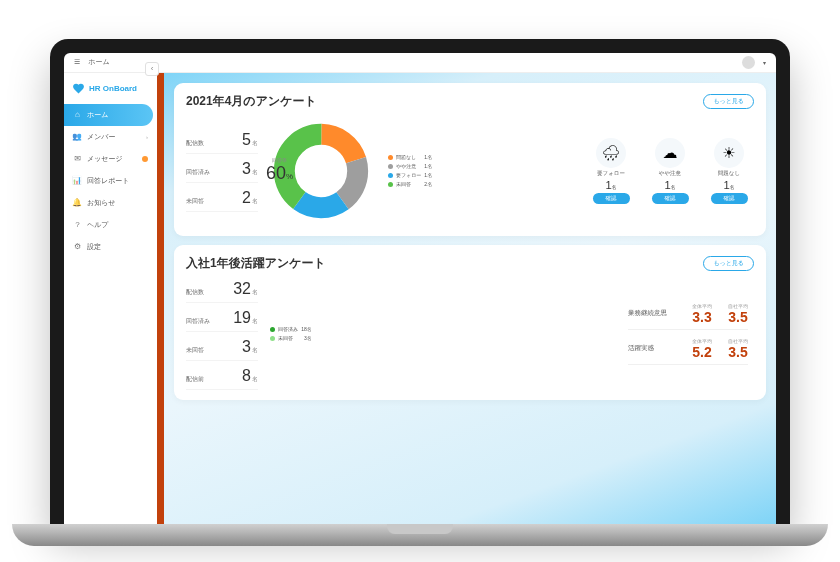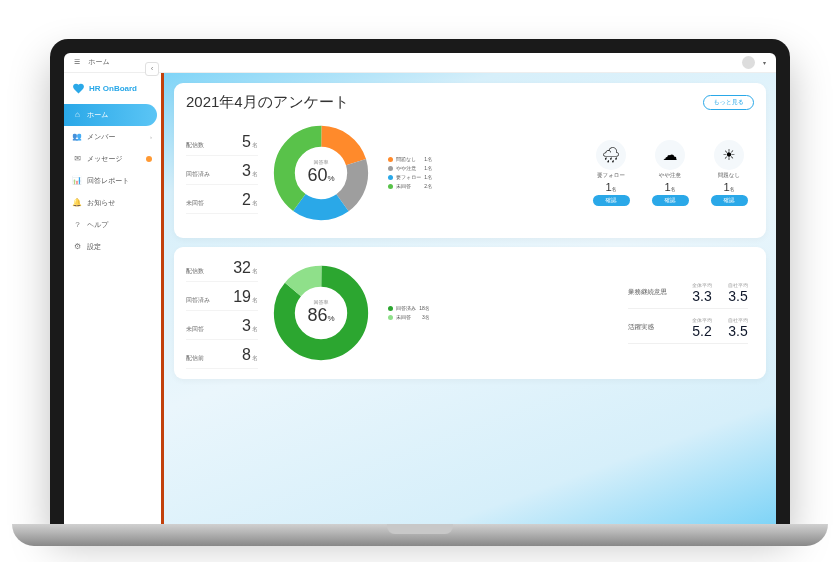--- a/index.html
+++ b/index.html
@@ -6,61 +6,61 @@
 body{width:840px;height:562px;display:flex;align-items:center;justify-content:center;font-family:"Hiragino Sans","Yu Gothic","Meiryo",sans-serif}
 .laptop{width:740px;height:485px;background:#1a1a1a;border-radius:18px 18px 0 0;padding:14px 14px 0;position:relative;box-shadow:0 20px 40px rgba(0,0,0,.25)}
 .base{position:absolute;bottom:-22px;left:-38px;right:-38px;height:22px;background:linear-gradient(180deg,#d0d0d0 0%,#b8b8b8 35%,#888 100%);border-radius:0 0 40px 40px}
 .notch{position:absolute;top:0;left:50%;transform:translateX(-50%);width:66px;height:10px;background:#c8c8c8;border-radius:0 0 8px 8px}
 .screen{width:100%;height:100%;background:#fff;border-radius:6px 6px 0 0;overflow:hidden;display:flex;flex-direction:column}
 .topbar{height:20px;display:flex;align-items:center;justify-content:space-between;padding:0 10px;border-bottom:1px solid #eee;font-size:7px;color:#666}
 .tbl{display:flex;align-items:center;gap:8px}
 .collapse{position:absolute;left:95px;top:23px;width:14px;height:14px;background:#fff;border:1px solid #e0e0e0;border-radius:3px;display:flex;align-items:center;justify-content:center;font-size:8px;color:#888;z-index:5}
 .avatar{width:13px;height:13px;background:#ddd;border-radius:50%}
 .body{flex:1;display:flex;overflow:hidden}
-.sidebar{width:100px;background:#fff;border-right:3px solid #c2410c;display:flex;flex-direction:column;font-size:7px}
+.sidebar{width:100px;background:#fff;border-right:7px solid #c2410c;display:flex;flex-direction:column;font-size:7px}
 .logo{padding:9px 8px;display:flex;align-items:center;gap:4px;color:#2aa8e8;font-weight:600;font-size:8px}
 .logo svg{width:13px;height:13px}
 .nav{display:flex;flex-direction:column}
 .nav-item{display:flex;align-items:center;gap:5px;padding:6px 9px;color:#555;cursor:pointer;position:relative}
 .nav-item.active{background:linear-gradient(90deg,#2aa8e8,#5bc5f5);color:#fff;border-radius:0 11px 11px 0;margin-right:4px}
 .nav-item .ico{width:9px;height:9px;opacity:.8;display:flex;align-items:center;justify-content:center;font-size:8px}
 .nav-item .chev{margin-left:auto;font-size:6px;color:#aaa}
 .nav-item .badge{margin-left:auto;width:6px;height:6px;background:#ff9933;border-radius:50%}
 .main{flex:1;background:linear-gradient(160deg,#7fd4f7 0%,#d6effa 18%,#eaf6fc 50%,#d6effa 82%,#7fd4f7 100%);padding:10px;overflow-y:auto;display:flex;flex-direction:column;gap:9px}
 .card{background:#fff;border-radius:9px;padding:10px 12px;box-shadow:0 2px 6px rgba(0,0,0,.04)}
 .card-head{display:flex;justify-content:space-between;align-items:center;margin-bottom:6px}
-.card-title{font-size:15px;font-weight:400;color:#333}
+.card-title{font-size:12px;font-weight:700;color:#333}
 .more-btn{border:1px solid #2aa8e8;color:#2aa8e8;background:#fff;border-radius:10px;padding:2px 9px;font-size:6px;cursor:pointer}
 .card-body{display:flex;align-items:center;gap:8px}
 .stats{width:72px;display:flex;flex-direction:column;gap:4px}
 .stat-row{display:flex;align-items:baseline;justify-content:space-between;border-bottom:1px solid #f3f3f3;padding:2px 0 4px}
 .stat-label{font-size:6px;color:#666}
 .stat-val{font-size:16px;font-weight:300;color:#333}
 .stat-unit{font-size:6px;color:#888;margin-left:1px}
-.donut-wrap{position:relative;width:110px;height:110px;display:flex;align-items:center;justify-content:center}
+.donut-wrap{position:relative;width:110px;height:110px;display:flex;align-items:center;justify-content:flex-start}
 .donut-center{position:absolute;text-align:center}
 .donut-sub{font-size:5px;color:#888}
 .donut-pct{font-size:18px;font-weight:400;color:#333}
 .donut-pct small{font-size:8px}
 .legend{display:flex;flex-direction:column;gap:3px;font-size:5px;color:#555;margin-left:4px}
 .legend-row{display:flex;align-items:center;gap:3px}
 .legend-dot{width:5px;height:5px;border-radius:50%}
 .statuses{display:flex;gap:9px;margin-left:auto}
 .status{display:flex;flex-direction:column;align-items:center;gap:2px;width:50px}
 .status-ico{width:30px;height:30px;border-radius:50%;background:#f4f8fb;display:flex;align-items:center;justify-content:center;font-size:15px}
 .status-name{font-size:5.5px;color:#555}
 .status-count{font-size:11px;color:#333}
 .status-count small{font-size:5px}
 .status-btn{background:#2aa8e8;color:#fff;border:none;border-radius:9px;padding:2px 13px;font-size:5.5px;cursor:pointer}
 .metrics{display:flex;flex-direction:column;gap:8px;margin-left:auto;margin-right:6px}
 .metric-row{display:flex;align-items:center;gap:16px;border-bottom:1px solid #f0f0f0;padding-bottom:4px}
 .metric-name{font-size:6.5px;color:#555;width:48px}
 .metric-col{text-align:center}
 .metric-col-label{font-size:5px;color:#999}
-.metric-col-val{font-size:14px;color:#0f172a;font-weight:400}
+.metric-col-val{font-size:14px;color:#c2410c;font-weight:700}
 </style>
 </head>
 <body>
 
 <div class="laptop">
   <div class="screen">
     <div class="topbar">
       <div class="tbl">
         <span>☰</span>
         <span>ホーム</span>
@@ -187,48 +187,42 @@
                   <div class="status-ico">☀</div>
                   <div class="status-name">問題なし</div>
                   <div class="status-count"><span>1</span><small>名</small></div>
                   <button class="status-btn">確認</button>
                 </div>
             </div>
           </div>
         </div>
 
         <div class="card">
+          <div class="card-head">
+            <div class="card-title">入社1年後活躍アンケート</div>
+            <button class="more-btn">もっと見る</button>
+          </div>
           <div class="card-body">
             <div class="stats">
               <div class="stat-row">
                   <span class="stat-label">配信数</span>
                   <span><span class="stat-val">32</span><span class="stat-unit">名</span></span>
                 </div>
               <div class="stat-row">
                   <span class="stat-label">回答済み</span>
                   <span><span class="stat-val">19</span><span class="stat-unit">名</span></span>
                 </div>
               <div class="stat-row">
                   <span class="stat-label">未回答</span>
                   <span><span class="stat-val">3</span><span class="stat-unit">名</span></span>
                 </div>
               <div class="stat-row">
                   <span class="stat-label">配信前</span>
                   <span><span class="stat-val">8</span><span class="stat-unit">名</span></span>
                 </div>
-            </div>
-            <div class="donut-wrap">
-              <svg width="110" height="110" viewBox="0 0 42 42">
-                <circle cx="21" cy="21" r="14" fill="none" stroke="#2ca630" stroke-width="8" stroke-dasharray="75.7 12.3" stroke-dashoffset="22"></circle>
-                <circle cx="21" cy="21" r="14" fill="none" stroke="#8fe08a" stroke-width="8" stroke-dasharray="12.3 75.7" stroke-dashoffset="-53.7"></circle>
-              </svg>
-              <div class="donut-center">
-                <div class="donut-sub">回答率</div>
-                <div class="donut-pct"><span>86</span><small>%</small></div>
-              </div>
             </div>
             <div class="legend">
               <div class="legend-row">
                   <span class="legend-dot" style="background:#2ca630"></span>
                   <span>回答済み</span>
                   <span style="margin-left:auto">18名</span>
                 </div>
               <div class="legend-row">
                   <span class="legend-dot" style="background:#8fe08a"></span>
                   <span>未回答</span>

